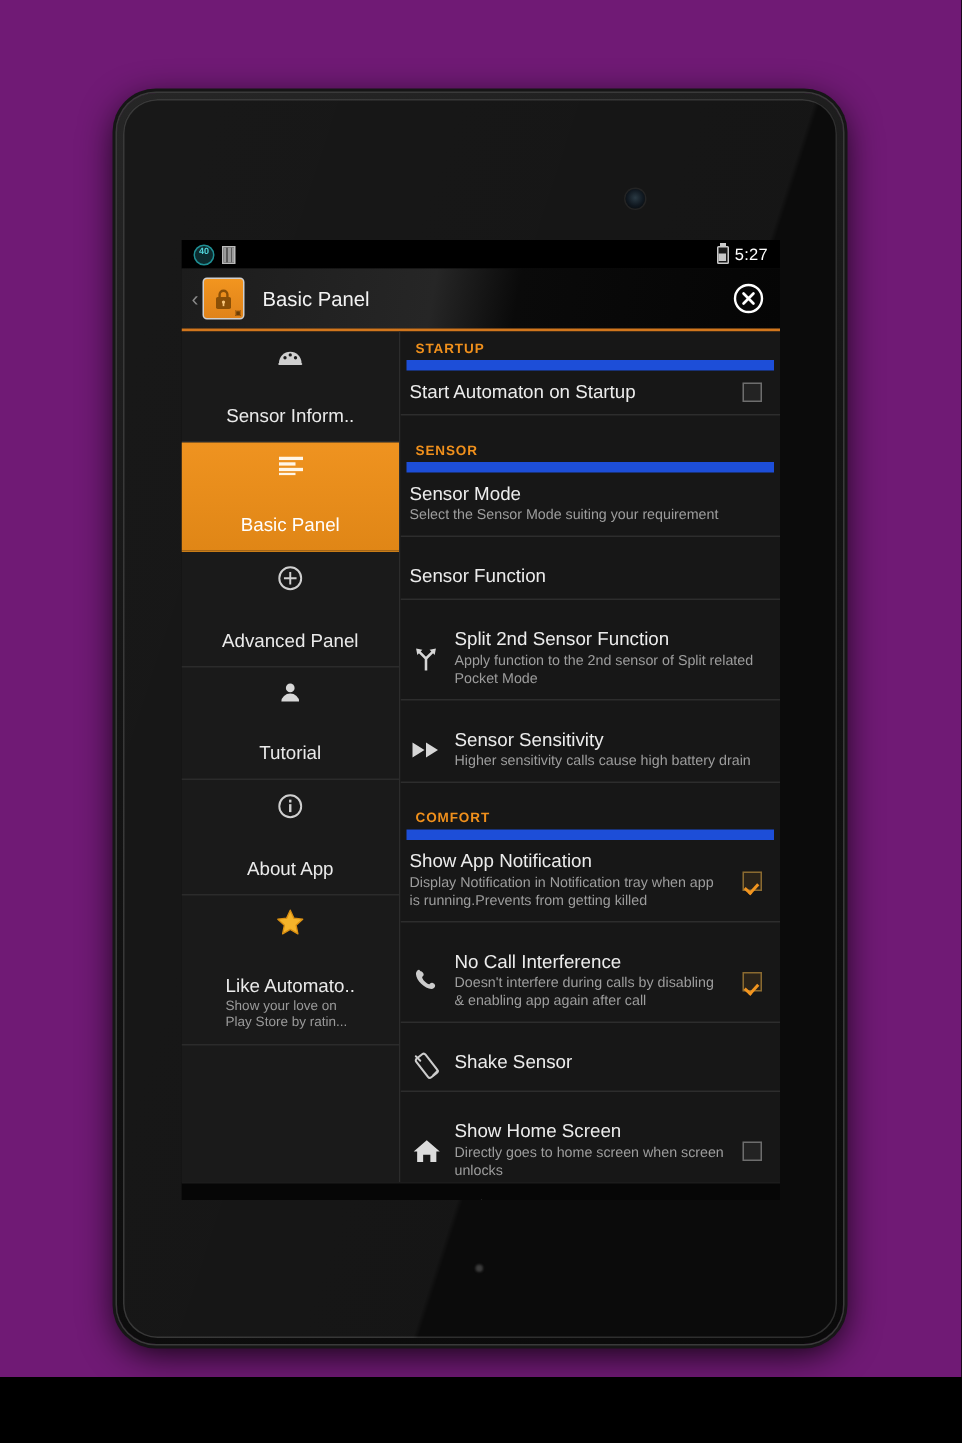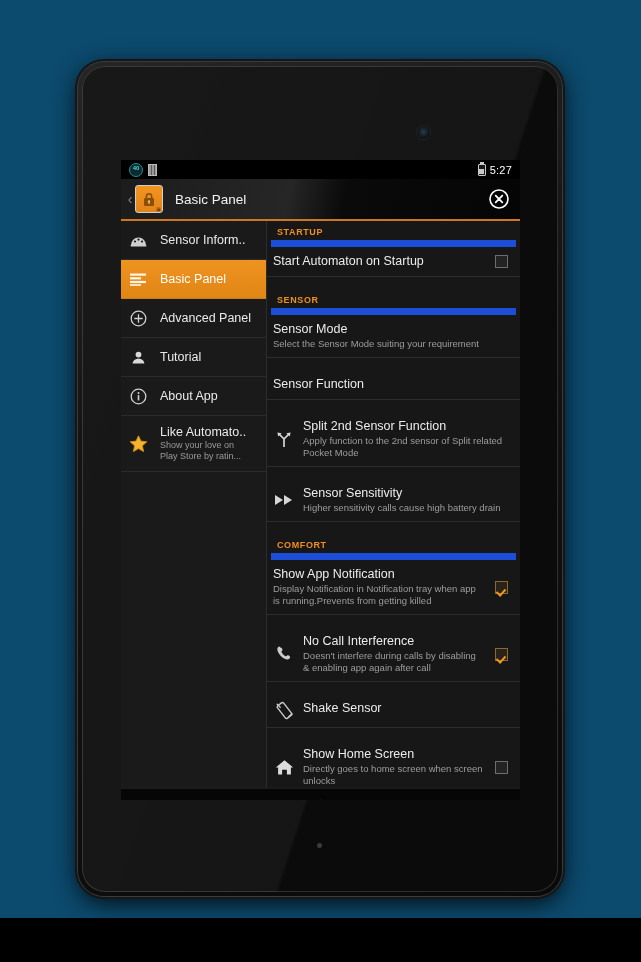--- a/index.html
+++ b/index.html
@@ -2,21 +2,21 @@
 <html><head>
 <meta charset="utf-8">
 <style>
   html, body {
     margin: 0; padding: 0;
     background: #000;
     width: 641px; height: 962px;
     overflow: hidden;
     font-family: "Liberation Sans", sans-serif;
   }
-  #root { position: relative; width: 641px; height: 918px; background: #0c4a6e; }
+  #root { position: relative; width: 641px; height: 918px; background: #701a75; }
 
   
   .device {
     position: absolute; left: 78px; top: 62px;
     width: 484px; height: 834px;
     border-radius: 26px;
     background: linear-gradient(160deg,#262626 0%, #141414 40%, #0a0a0a 100%);
     box-shadow: 0 0 0 1px #3a3a3a, 0 0 0 3px #161616, 0 6px 24px rgba(0,0,0,.9);
   }
   .device-inner {
@@ -113,24 +113,25 @@
   
   .content { display:flex; height: 567px; }
 
   
   .sidebar {
     width: 145px; background: #1a1a1a;
     border-right: 1px solid #2c2c2c;
     position: relative;
   }
   .menu-item {
-    display:flex; align-items:center; gap:12px;
+    display:flex; align-items:center; gap:26px;
     padding: 9px 7px;
     border-bottom: 1px solid #2b2b2b;
     min-height: 20px;
+    flex-direction: column;
   }
   .menu-item.selected { background: linear-gradient(180deg,#ef9320 0%, #e08616 100%); border-bottom-color:#c97c17;}
   .mi-icon { width:20px; flex:none; display:flex; align-items:center; justify-content:center; color:#d8d8d8; }
   .mi-texts { display:flex; flex-direction:column; }
   .mi-label { color:#eaeaea; font-size:12.5px; line-height:15px; }
   .menu-item.selected .mi-label { color:#ffffff; }
   .mi-sub { color:#9a9a9a; font-size:9px; line-height:11px; }
 
   
   .prefs { flex:1; background: #171717; position:relative; overflow:hidden; }

